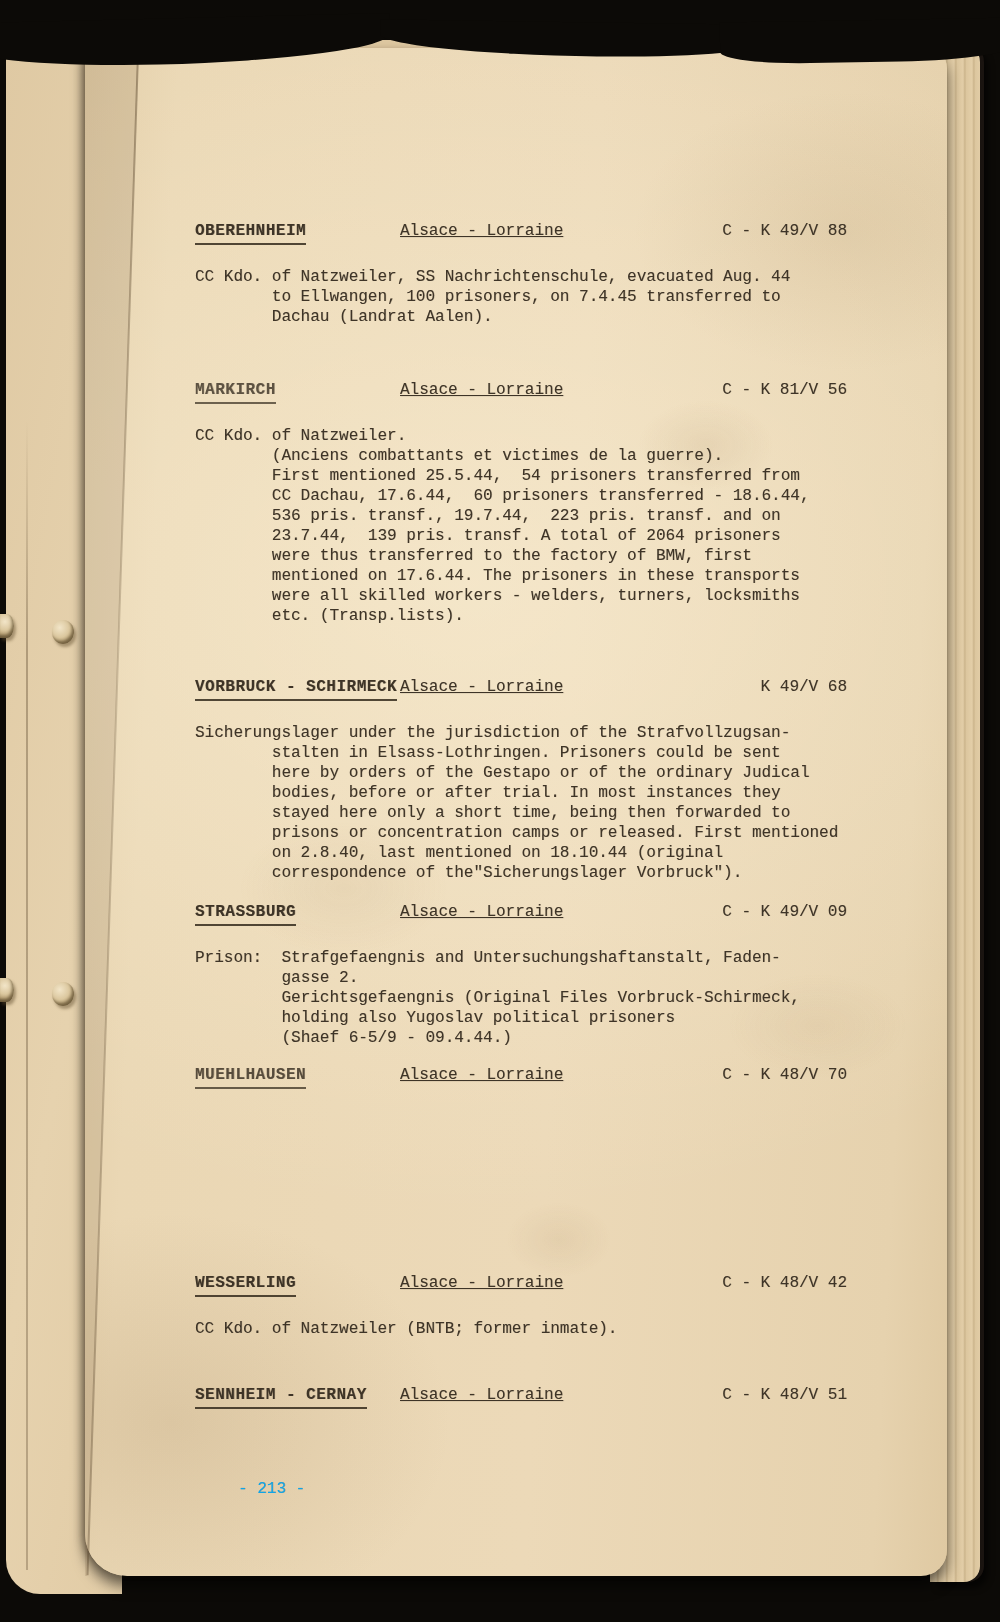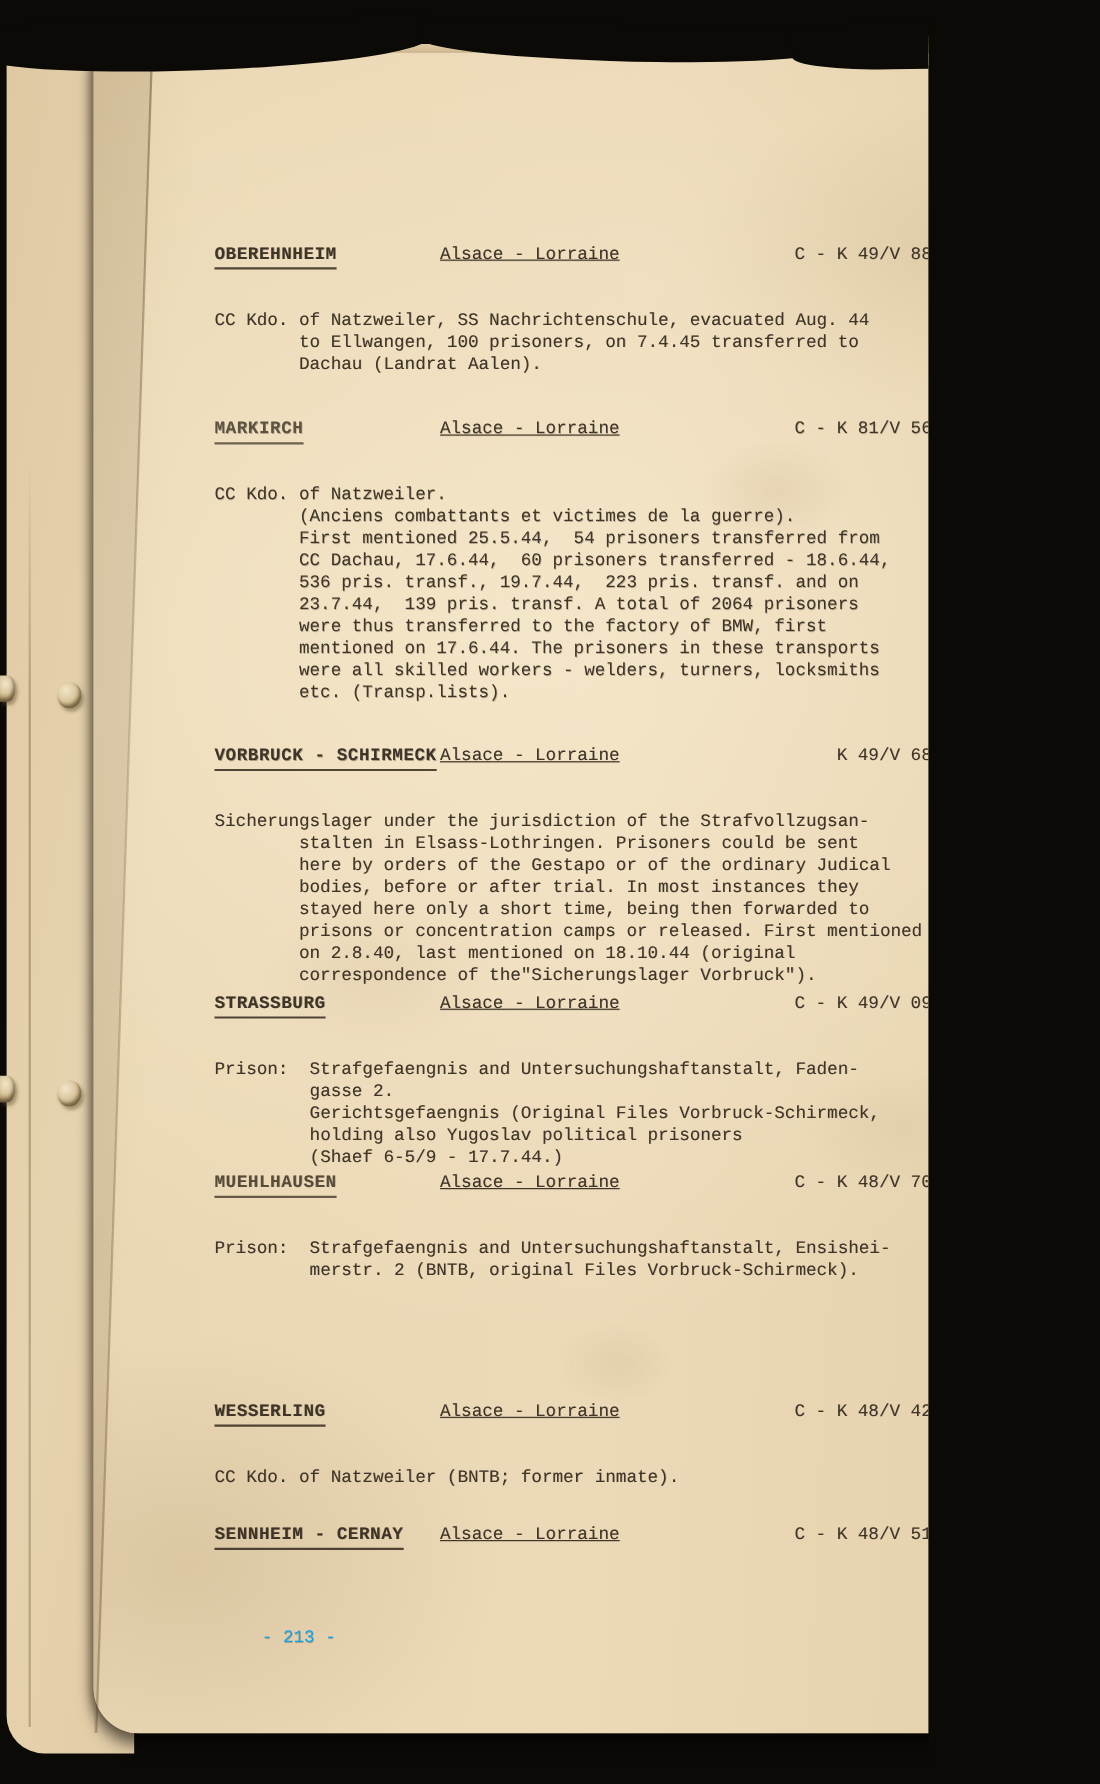--- a/index.html
+++ b/index.html
@@ -2,21 +2,21 @@
 <html><head>
 <meta charset="utf-8">
 <style>
   html,body{margin:0;padding:0;}
   body{
     width:1000px;height:1622px;
     background:#0c0a07;
     font-family:"Liberation Mono","DejaVu Sans Mono",monospace;
     overflow:hidden;
   }
-  .scene{position:relative;width:844px;height:1622px;overflow:hidden;}
+  .scene{position:relative;width:1000px;height:1622px;overflow:hidden;}
 
   
   .under-page-left{
     position:absolute;left:6px;top:34px;width:116px;height:1560px;
     background:linear-gradient(100deg,#dfc9a3 0%,#e6d2ae 60%,#e2cca6 100%);
     border-radius:3px 0 0 34px;
   }
   .under-page-top{
     position:absolute;left:60px;top:33px;width:880px;height:26px;
     background:#ddc7a0;border-radius:6px 10px 0 0;
@@ -92,21 +92,21 @@
   .entry-title{
     display:inline-block;font-weight:700;letter-spacing:.5px;
     border-bottom:2px solid rgba(52,42,28,.85);padding-bottom:1px;
     text-shadow:.6px .4px 0 rgba(62,52,39,.40);
     white-space:nowrap;
   }
   .title-cell{min-width:205px;}
   .entry-location{white-space:nowrap;text-shadow:.5px .3px 0 rgba(62,52,39,.30);text-decoration:underline;}
   .entry-ref{margin-left:auto;white-space:nowrap;text-shadow:.5px .3px 0 rgba(62,52,39,.30);}
   .entry-body{
-    margin-top:36px;font-size:16px;line-height:20px;
+    margin-top:22px;font-size:16px;line-height:20px;
     white-space:pre-wrap;
     text-shadow:.5px .3px 0 rgba(62,52,39,.32);
   }
   .page-number{
     position:absolute;left:238px;top:1480px;font-size:16px;
     color:#0ea5e9;text-shadow:.5px .3px 0 rgba(62,52,39,.32);z-index:3;white-space:pre;
   }
 </style>
 </head>
 <body>
@@ -181,31 +181,29 @@
     <div class="entry" style="top:901px;">
       <div class="entry-header">
         <span class="title-cell"><span class="entry-title">STRASSBURG</span></span>
         <span class="entry-location">Alsace - Lorraine</span>
         <span class="entry-ref">C - K 49/V 09</span>
       </div>
       <div class="entry-body">Prison:  Strafgefaengnis and Untersuchungshaftanstalt, Faden-
          gasse 2.
          Gerichtsgefaengnis (Original Files Vorbruck-Schirmeck,
          holding also Yugoslav political prisoners
-         (Shaef 6-5/9 - 17.7.44.)</div>
+         (Shaef 6-5/9 - 09.4.44.)</div>
     </div>
 
     <div class="entry" style="top:1064px;">
       <div class="entry-header">
         <span class="title-cell"><span class="entry-title" style="opacity:.85">MUEHLHAUSEN</span></span>
         <span class="entry-location">Alsace - Lorraine</span>
         <span class="entry-ref">C - K 48/V 70</span>
       </div>
-      <div class="entry-body">Prison:  Strafgefaengnis and Untersuchungshaftanstalt, Ensishei-
-         merstr. 2 (BNTB, original Files Vorbruck-Schirmeck).</div>
     </div>
 
     <div class="entry" style="top:1272px;">
       <div class="entry-header">
         <span class="title-cell"><span class="entry-title">WESSERLING</span></span>
         <span class="entry-location">Alsace - Lorraine</span>
         <span class="entry-ref">C - K 48/V 42</span>
       </div>
       <div class="entry-body">CC Kdo. of Natzweiler (BNTB; former inmate).</div>
     </div>

